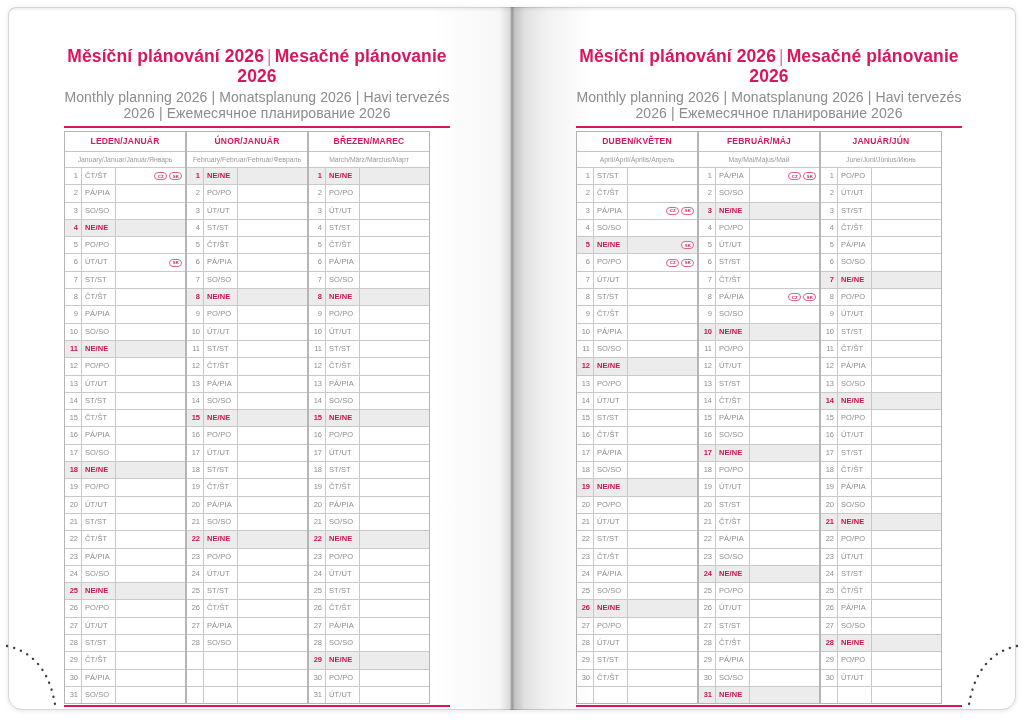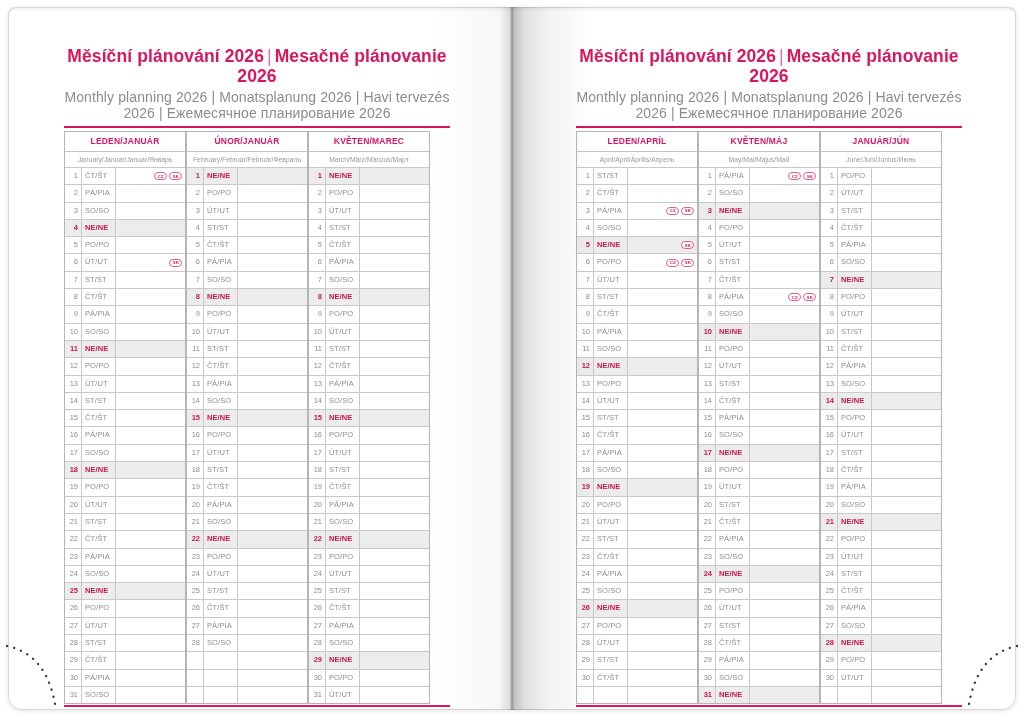--- a/index.html
+++ b/index.html
@@ -452,21 +452,21 @@
 
   <div class="day-row empty">
     <div class="day-num"></div>
     <div class="day-wd"></div>
     <div class="day-note"></div>
   </div>
 </div>
   </div>
 
   <div class="month-table">
-    <div class="month-name">KVĚTEN/MAREC</div>
+    <div class="month-name">BŘEZEN/MAREC</div>
     <div class="month-subtitle">March/März/Március/Март</div>
     <div class="month-rows">
   <div class="day-row sunday">
     <div class="day-num">1</div>
     <div class="day-wd">NE/NE</div>
     <div class="day-note"></div>
   </div>
 
   <div class="day-row">
     <div class="day-num">2</div>
@@ -654,21 +654,21 @@
     </div>
   </div>
 
   <div class="page page-right">
     <div class="page-content">
       <div class="page-title"><span>Měsíční plánování 2026</span><span class="pipe">|</span><span>Mesačné plánovanie 2026</span></div>
       <div class="page-subtitle">Monthly planning 2026 | Monatsplanung 2026 | Havi tervezés 2026 | Ежемесячное планирование 2026</div>
       <div class="rule"></div>
       <div class="months-row">
   <div class="month-table">
-    <div class="month-name">LEDEN/APRÍL</div>
+    <div class="month-name">DUBEN/KVĚTEN</div>
     <div class="month-subtitle">April/April/Április/Апрель</div>
     <div class="month-rows">
   <div class="day-row">
     <div class="day-num">1</div>
     <div class="day-wd">ST/ST</div>
     <div class="day-note"></div>
   </div>
 
   <div class="day-row">
     <div class="day-num">2</div>
@@ -864,21 +864,21 @@
 
   <div class="day-row empty">
     <div class="day-num"></div>
     <div class="day-wd"></div>
     <div class="day-note"></div>
   </div>
 </div>
   </div>
 
   <div class="month-table">
-    <div class="month-name">KVĚTEN/MÁJ</div>
+    <div class="month-name">FEBRUÁR/MÁJ</div>
     <div class="month-subtitle">May/Mai/Május/Май</div>
     <div class="month-rows">
   <div class="day-row">
     <div class="day-num">1</div>
     <div class="day-wd">PÁ/PIA</div>
     <div class="day-note">
                   <span class="badge">
                     <span>CZ</span>
                   </span>
                   <span class="badge">

